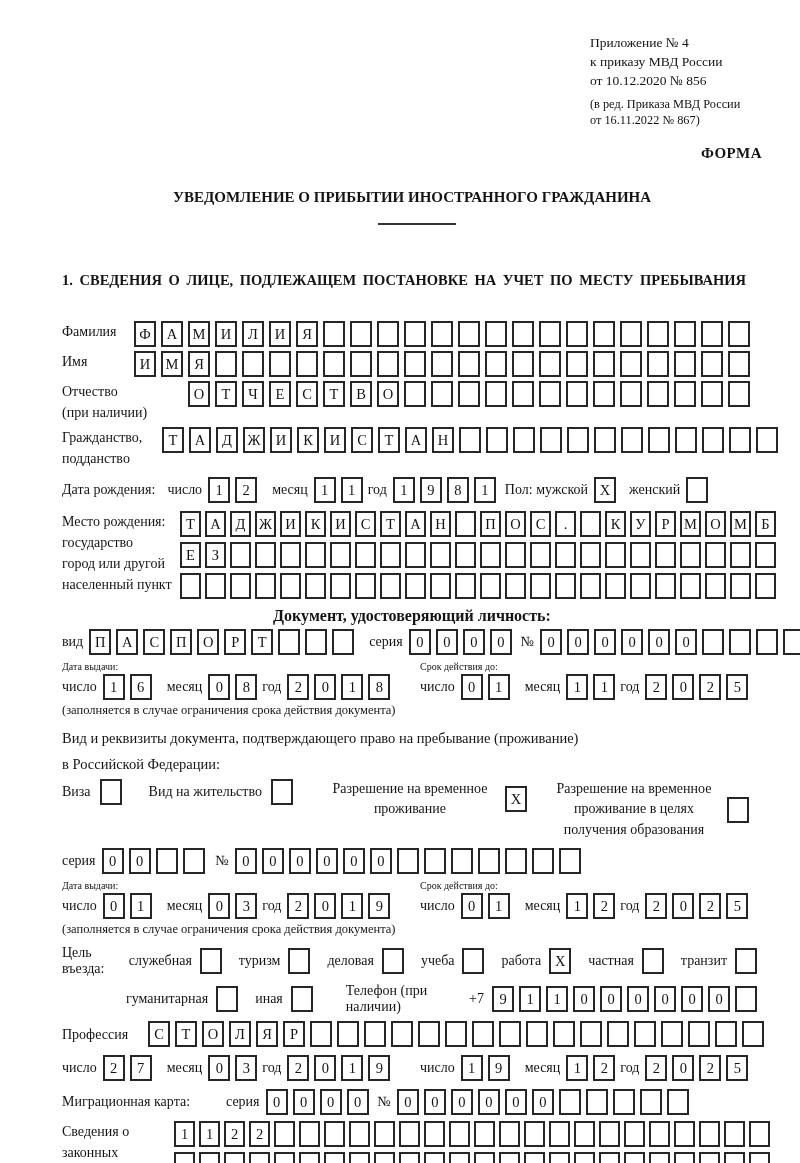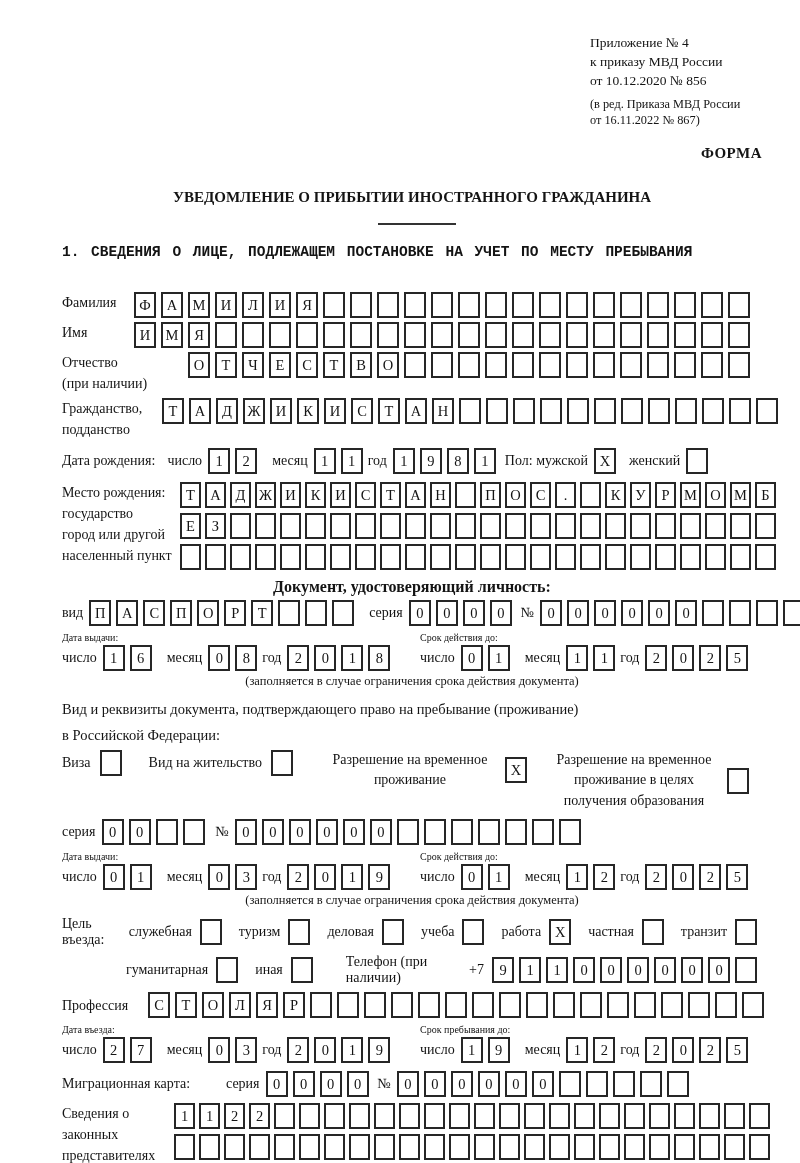--- a/index.html
+++ b/index.html
@@ -8,41 +8,41 @@
     padding:34px 38px 0 62px;background:#fff;color:#141414;
     font-family:"Liberation Serif","DejaVu Serif",serif;
     overflow:hidden;position:relative;
   }
   
   .appendix{width:172px;margin-left:auto;font-size:13.5px;line-height:1.4;white-space:nowrap;}
   .appendix .amend{font-size:12.3px;margin-top:5px;line-height:1.35;}
   .form-word{text-align:right;font-weight:bold;font-size:15px;margin-top:16px;letter-spacing:.5px;}
   .title{margin-top:24px;text-align:center;font-weight:bold;font-size:15px;line-height:1.55;}
   .blank-line{display:inline-block;width:78px;border-bottom:2px solid #333;height:14px;margin-left:10px;vertical-align:baseline;}
-  .section-h{margin-top:12px;font-weight:bold;font-size:14.5px;word-spacing:3px;white-space:nowrap;font-family:Liberation Mono, monospace;}
+  .section-h{margin-top:40px;font-weight:bold;font-size:14.5px;word-spacing:3px;white-space:nowrap;}
   
   .frow{display:flex;align-items:flex-start;margin-top:4px;}
   .flabel{font-size:14px;line-height:1.5;flex:none;}
   .cells{display:flex;flex-wrap:nowrap;}
   .cell{
     box-sizing:border-box;flex:none;width:22px;height:26px;border:2px solid #262626;
     margin-right:5px;display:flex;align-items:center;justify-content:center;
     font-size:14.5px;line-height:1;background:#fff;
   }
   .tight .cell{width:21px;margin-right:4px;}
   .stack{display:flex;flex-direction:column;row-gap:5px;}
   
   .dates{display:flex;margin-top:6px;}
   .dcol-l{width:358px;flex:none;}
   .dcol-r{flex:1;}
   .dcap{text-align:left;font-size:10px;}
   .dline{display:flex;align-items:center;font-size:14px;margin-top:2px;}
   .dline .lbl{margin-right:6px;}
   .dline .lbl.mid{margin-left:10px;}
-  .note-r{font-size:12.5px;text-align:center;margin-top:3px;}
+  .note-r{font-size:12.5px;text-align:left;margin-top:3px;}
   
   .optrow{display:flex;align-items:flex-start;font-size:14px;margin-top:8px;}
   .opt{display:flex;align-items:center;}
   .opt .txt{margin-right:9px;line-height:1.45;}
   .opt .txt.c{text-align:center;}
   .purpose{display:flex;align-items:center;font-size:14px;margin-top:8px;}
   .purpose .lbl{margin-right:8px;}
   .purpose .gap{margin-left:12px;}
   .heading-c{text-align:center;font-weight:bold;font-size:16px;margin-top:8px;}
   .para{font-size:14.5px;line-height:1.75;margin-top:8px;}
@@ -582,21 +582,20 @@
         <span class="cell"></span>
         <span class="cell"></span>
         <span class="cell"></span>
         <span class="cell"></span>
         <span class="cell"></span>
       </div>
   </div>
 
   <div class="dates">
     <div class="dcol-l">
-      <div class="dcap">Дата въезда:</div>
       <div class="dline">
         <span class="lbl">число</span>
         <span class="cells">
             <span class="cell">2</span>
             <span class="cell">7</span>
           </span>
         <span class="lbl mid">месяц</span>
         <span class="cells">
             <span class="cell">0</span>
             <span class="cell">3</span>
@@ -604,21 +603,20 @@
         <span class="lbl">год</span>
         <span class="cells">
             <span class="cell">2</span>
             <span class="cell">0</span>
             <span class="cell">1</span>
             <span class="cell">9</span>
           </span>
       </div>
     </div>
     <div class="dcol-r">
-      <div class="dcap">Срок пребывания до:</div>
       <div class="dline">
         <span class="lbl">число</span>
         <span class="cells">
             <span class="cell">1</span>
             <span class="cell">9</span>
           </span>
         <span class="lbl mid">месяц</span>
         <span class="cells">
             <span class="cell">1</span>
             <span class="cell">2</span>

